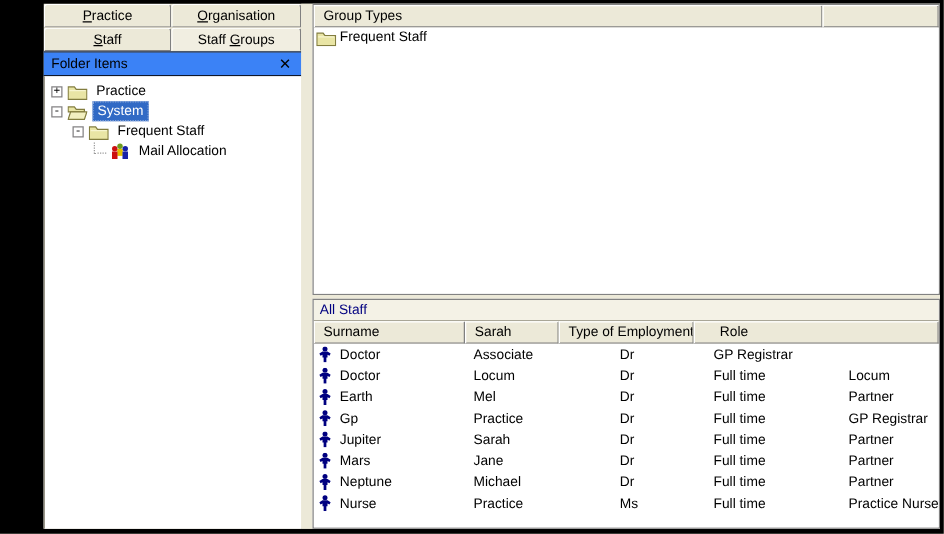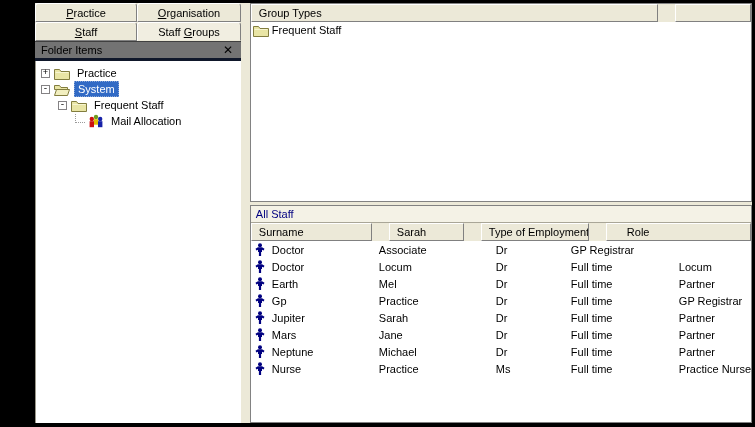--- a/index.html
+++ b/index.html
@@ -31,23 +31,23 @@
     border-radius: 3px 3px 0 0;
     display: flex; align-items: center; justify-content: center;
     cursor: default;
     white-space: nowrap;
     overflow: hidden;
   }
   .tab.active { border-bottom-color: #ece9d8; background: #f1eee1; }
   .tab .key { text-decoration: underline; }
   .folder-header {
     height: 20px;
-    background: #737373;
+    background: #3b82f6;
     border-top: 1px solid #404040;
-    border-bottom: 3px solid #0f172a;
+    border-bottom: 1px solid #0f172a;
     display: flex; align-items: center;
     padding: 0 6px;
     justify-content: center;
   }
   .folder-header .title { flex: 1; }
   .close-btn {
     font-weight: bold; font-size: 12px; line-height: 12px;
     cursor: default; padding: 0 2px;
   }
   .tree-area {
@@ -82,23 +82,23 @@
   
   .right-side { flex: 1; display: flex; flex-direction: column; }
   .pane-border {
     border: 1px solid #828282;
     background: #fff;
     display: flex; flex-direction: column;
     overflow: hidden;
   }
   .group-types-pane { flex: 1; }
   .h-splitter { height: 3px; background: #ece9d8; }
-  .all-staff-pane { height: 218px; }
-
-  .col-header-row { display: flex; height: 18px; flex: 0 0 18px; background: #ece9d8; gap: 17px; }
+  .all-staff-pane { height: 184px; }
+
+  .col-header-row { display: flex; height: 18px; flex: 0 0 18px; background: #ece9d8; }
   .col-header {
     background: #ece9d8;
     border-top: 1px solid #fff;
     border-left: 1px solid #fff;
     border-right: 1px solid #808080;
     border-bottom: 1px solid #808080;
     padding: 2px 0 0 7px;
     white-space: nowrap; overflow: hidden;
     cursor: default;
   }

